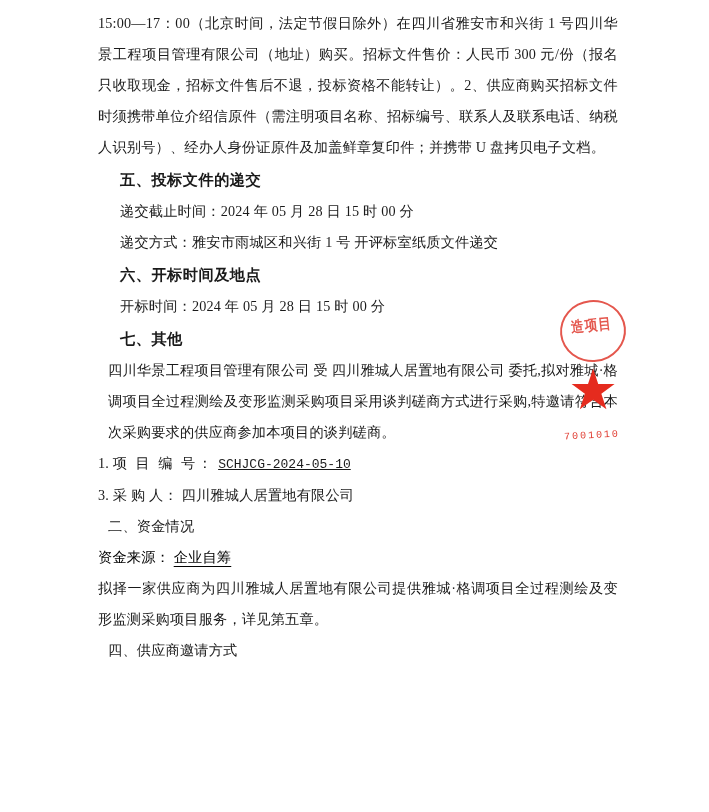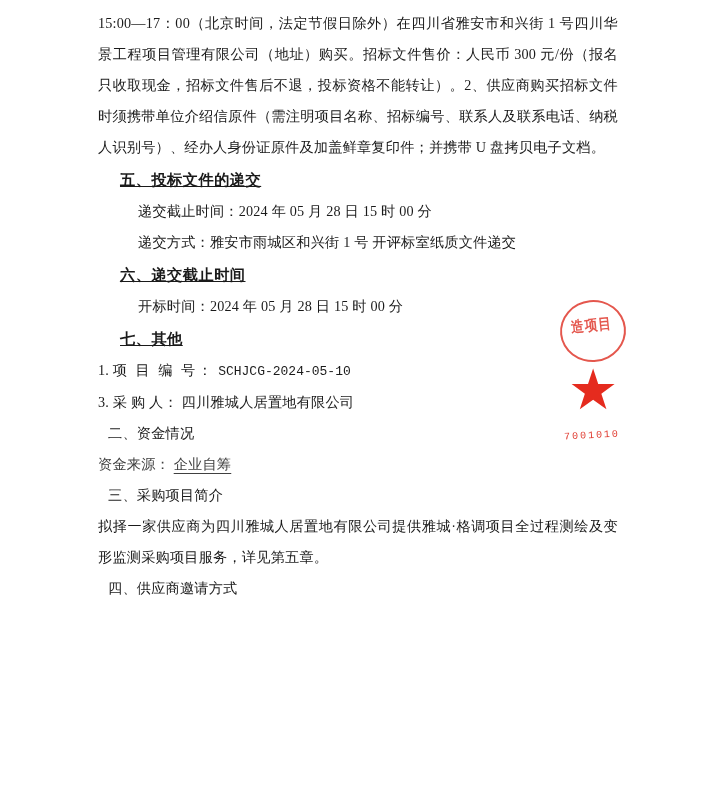--- a/index.html
+++ b/index.html
@@ -38,45 +38,45 @@
   }
   .para-body {
     text-indent: 0;
   }
   .heading {
     font-weight: bold;
     font-size: 15.2px;
     line-height: 33px;
     margin-left: 22px;
     letter-spacing: 0.5px;
-    text-decoration: underline;
   }
   .indent2 {
-    margin-left: 40px;
+    margin-left: 22px;
   }
   .indent-small {
     margin-left: 10px;
   }
   .sub-indent {
     margin-left: 34px;
   }
   .mono {
     font-family: "Liberation Mono", "DejaVu Sans Mono", monospace;
     font-size: 13px;
     letter-spacing: 0px;
+    text-decoration: underline;
   }
   .spaced-label {
     letter-spacing: 2.5px;
   }
   .underline-ul {
     text-decoration: underline;
     text-underline-offset: 4px;
   }
   .fund-line {
-    color: #404040;
+    color: #000000;
   }
   
   .stamp-wrap {
     position: absolute;
     right: 6px;
     top: 300px;
     width: 86px;
     height: 175px;
     pointer-events: none;
   }
@@ -135,25 +135,26 @@
 <div class="page">
 
   <div class="content">
 
     <p class="para-body">15:00—17：00（北京时间，法定节假日除外）在四川省雅安市和兴街 1 号四川华景工程项目管理有限公司（地址）购买。招标文件售价：人民币 300 元/份（报名只收取现金，招标文件售后不退，投标资格不能转让）。2、供应商购买招标文件时须携带单位介绍信原件（需注明项目名称、招标编号、联系人及联系电话、纳税人识别号）、经办人身份证原件及加盖鲜章复印件；并携带 U 盘拷贝电子文档。</p>
 
     <p class="heading">五、投标文件的递交</p>
     <p class="indent2">递交截止时间：2024 年 05 月 28 日 15 时 00 分</p>
     <p class="indent2">递交方式：雅安市雨城区和兴街 1 号  开评标室纸质文件递交</p>
 
-    <p class="heading">六、递交截止时间</p>
+    <p class="heading">六、开标时间及地点</p>
     <p class="indent2">开标时间：2024 年 05 月 28 日 15 时 00 分</p>
 
     <p class="heading">七、其他</p>
 
+    <p class="indent-small">四川华景工程项目管理有限公司 受   四川雅城人居置地有限公司 委托,拟对雅城·格调项目全过程测绘及变形监测采购项目采用谈判磋商方式进行采购,特邀请符合本次采购要求的供应商参加本项目的谈判磋商。</p>
 
 
     <p>
       <span>1.</span>
       <span class="spaced-label">项  目  编  号：</span>
       <span class="mono">SCHJCG-2024-05-10</span>
     </p>
 
 
     <p>
@@ -162,21 +163,20 @@
       <span>四川雅城人居置地有限公司</span>
     </p>
 
 
     <p class="indent-small">二、资金情况</p>
     <p class="fund-line">
       <span>资金来源：</span>
       <span class="underline-ul">企业自筹</span>
     </p>
 
-    <p class="indent-small">三、采购项目简介</p>
     <p>拟择一家供应商为四川雅城人居置地有限公司提供雅城·格调项目全过程测绘及变形监测采购项目服务，详见第五章。</p>
 
     <p class="indent-small">四、供应商邀请方式</p>
 
   </div>
 
   <div class="stamp-wrap">
     <div class="stamp-oval">
       <span class="t">造项目</span>
     </div>

